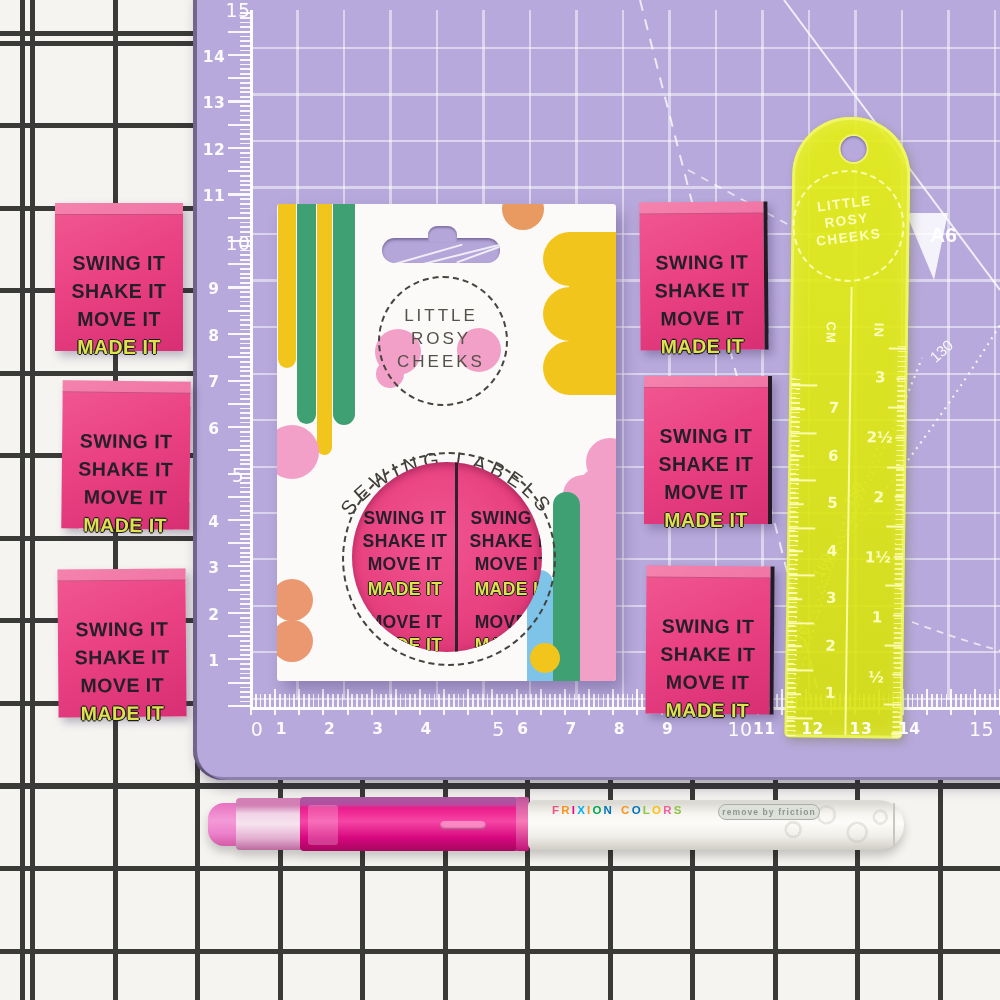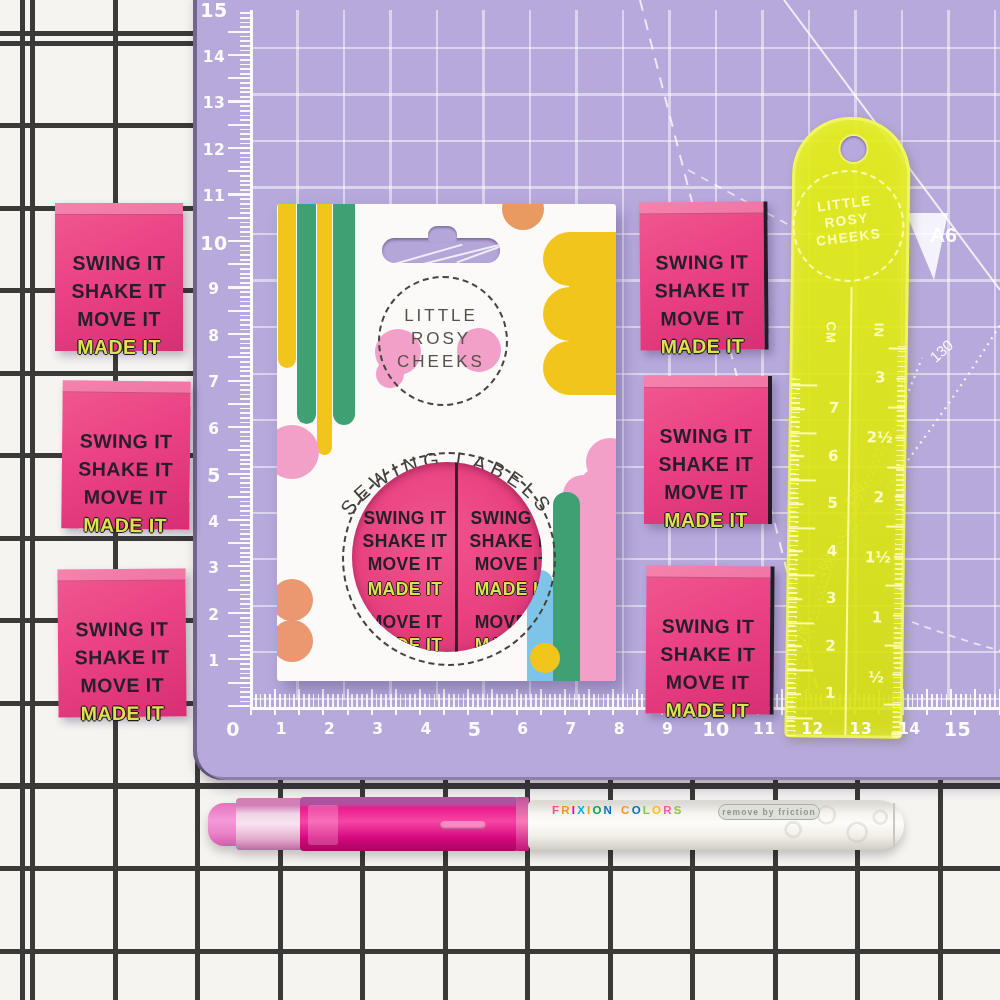--- a/index.html
+++ b/index.html
@@ -28,21 +28,21 @@
   .vticks-minor{position:absolute;left:47px;top:18px;width:10px;height:697px;
     background:repeating-linear-gradient(0deg,rgba(255,255,255,.9) 0 1.7px,transparent 1.7px 4.65px);}
   .vticks-major{position:absolute;left:35px;top:18px;width:22px;height:697px;
     background:repeating-linear-gradient(0deg,rgba(255,255,255,.9) 0 2px,transparent 2px 23.25px);}
   .hticks-minor{position:absolute;left:57px;top:702px;width:770px;height:16px;
     background:repeating-linear-gradient(90deg,rgba(255,255,255,.9) 0 1.7px,transparent 1.7px 4.83px);}
   .hticks-major{position:absolute;left:57px;top:697px;width:770px;height:26px;
     background:repeating-linear-gradient(90deg,rgba(255,255,255,.9) 0 2px,transparent 2px 24.15px);}
   .matnum{position:absolute;transform:translate(-50%,-50%);color:rgba(255,255,255,.95);
     font-size:15.5px;font-weight:600;font-family:"DejaVu Sans",sans-serif;letter-spacing:.5px;}
-  .matnum.b{font-size:19px;font-weight:700;}
+  .matnum.b{font-size:19px;font-weight:400;margin-left:24px;}
   .mat-deco{position:absolute;left:0;top:0;width:1000px;height:1000px;pointer-events:none;}
   .mat-deco text{font-family:"Liberation Sans",sans-serif;}
   
   .slabel{
     position:absolute;width:128px;height:148px;padding-top:46px;box-sizing:border-box;
     background:linear-gradient(155deg,#f15992 0%,#ea4283 45%,#d82f74 100%);
     box-shadow:4px 5px 9px rgba(45,30,75,.30);text-align:center;
   }
   .slabel::before{content:"";position:absolute;left:0;top:0;right:0;height:11px;
     background:rgba(255,255,255,.25);border-bottom:1.5px solid rgba(120,0,55,.35);}

